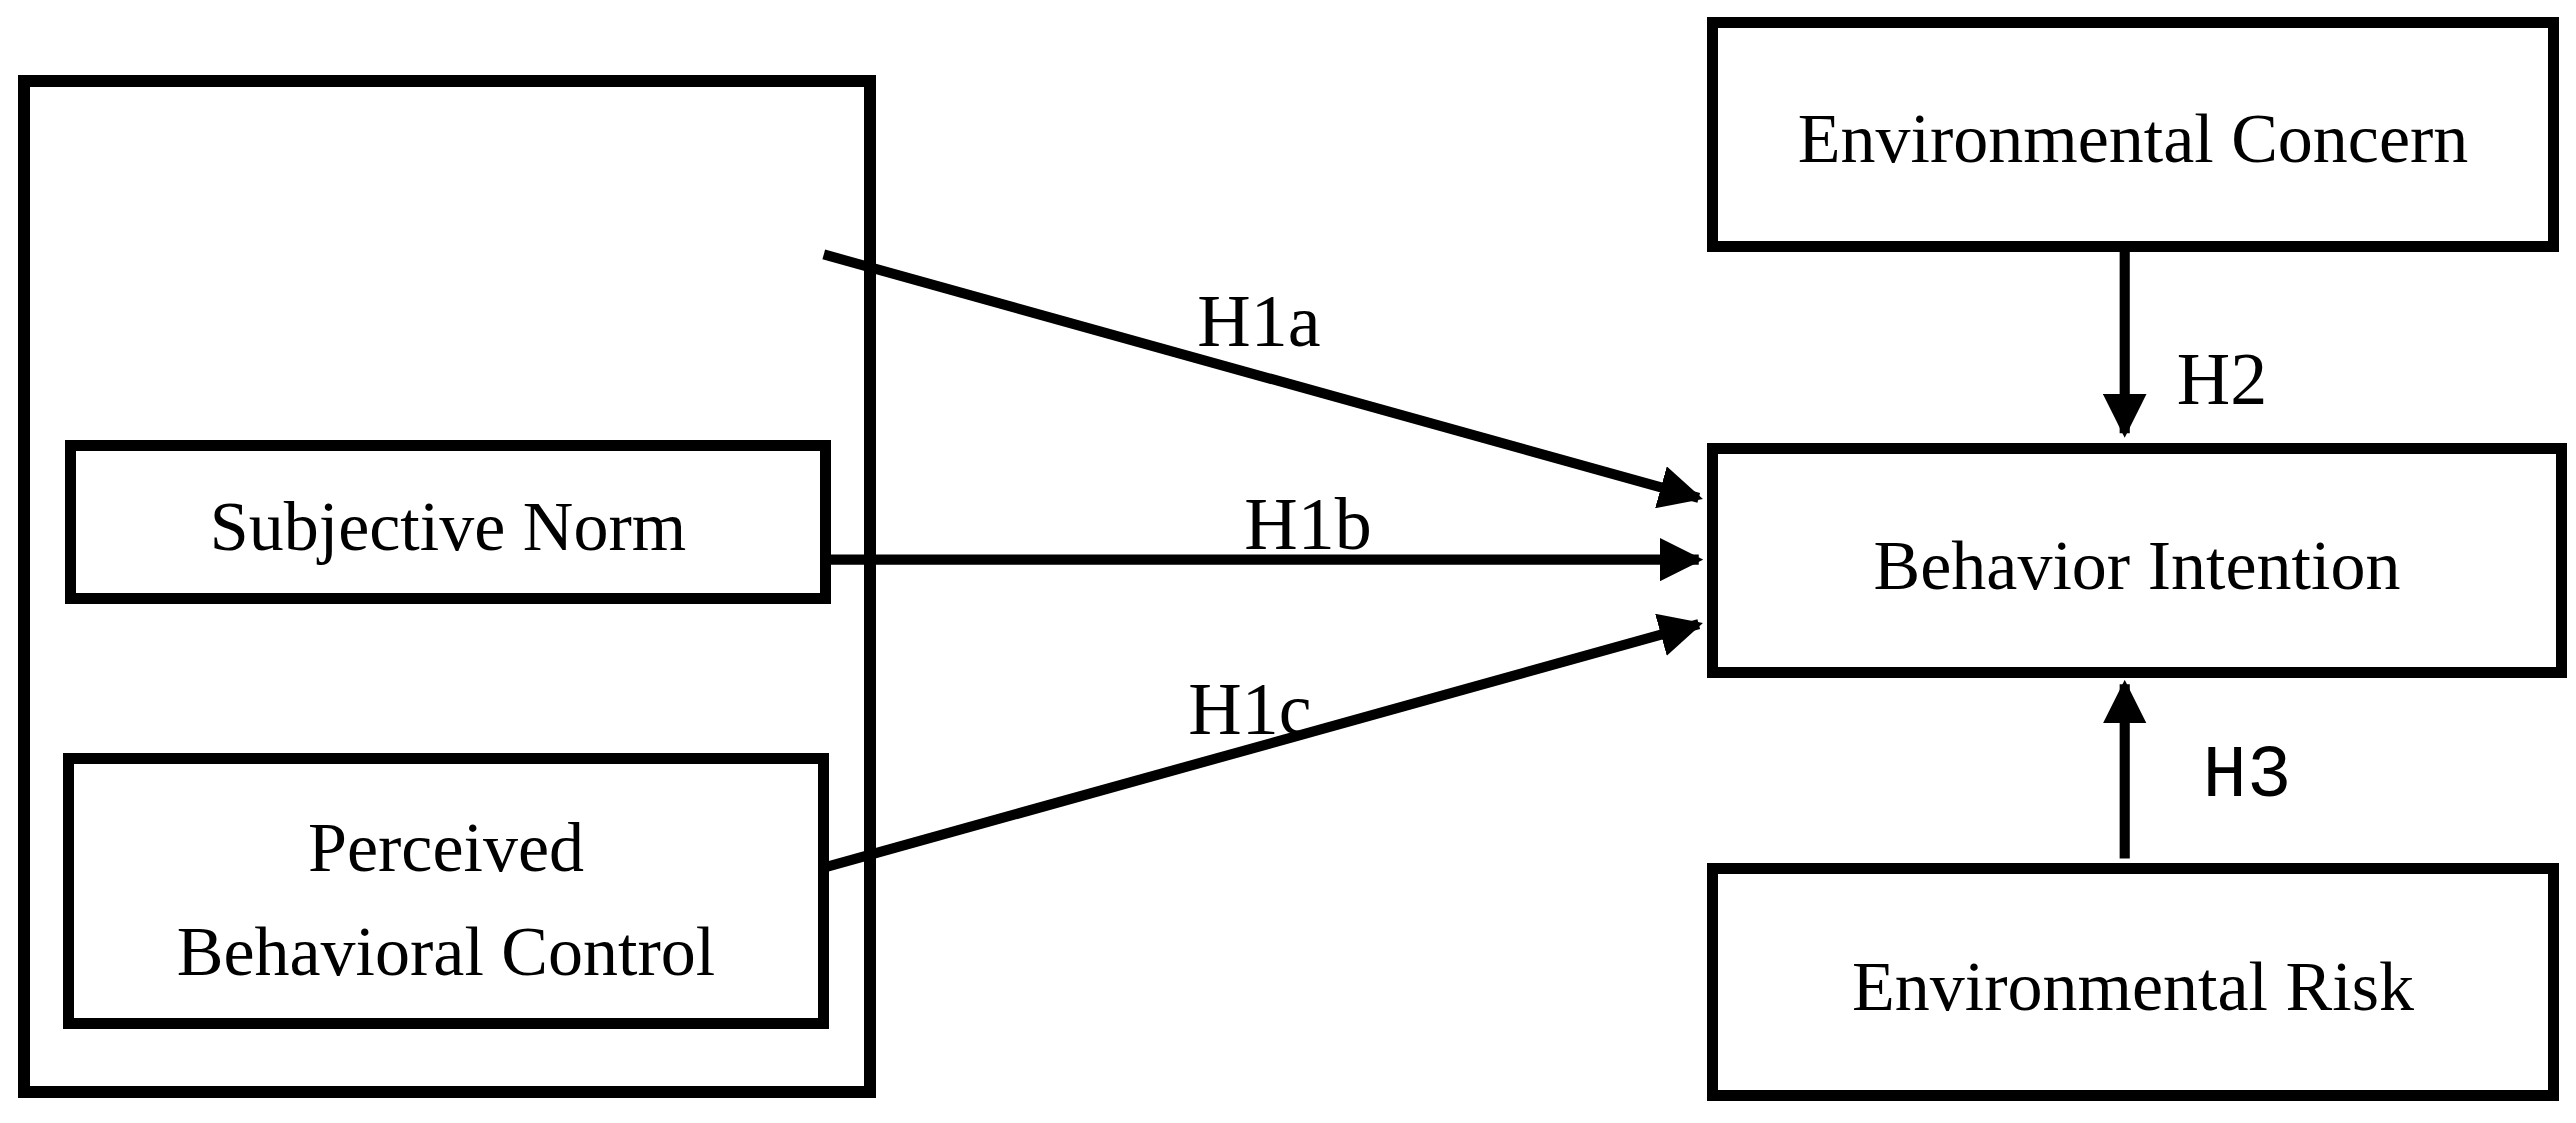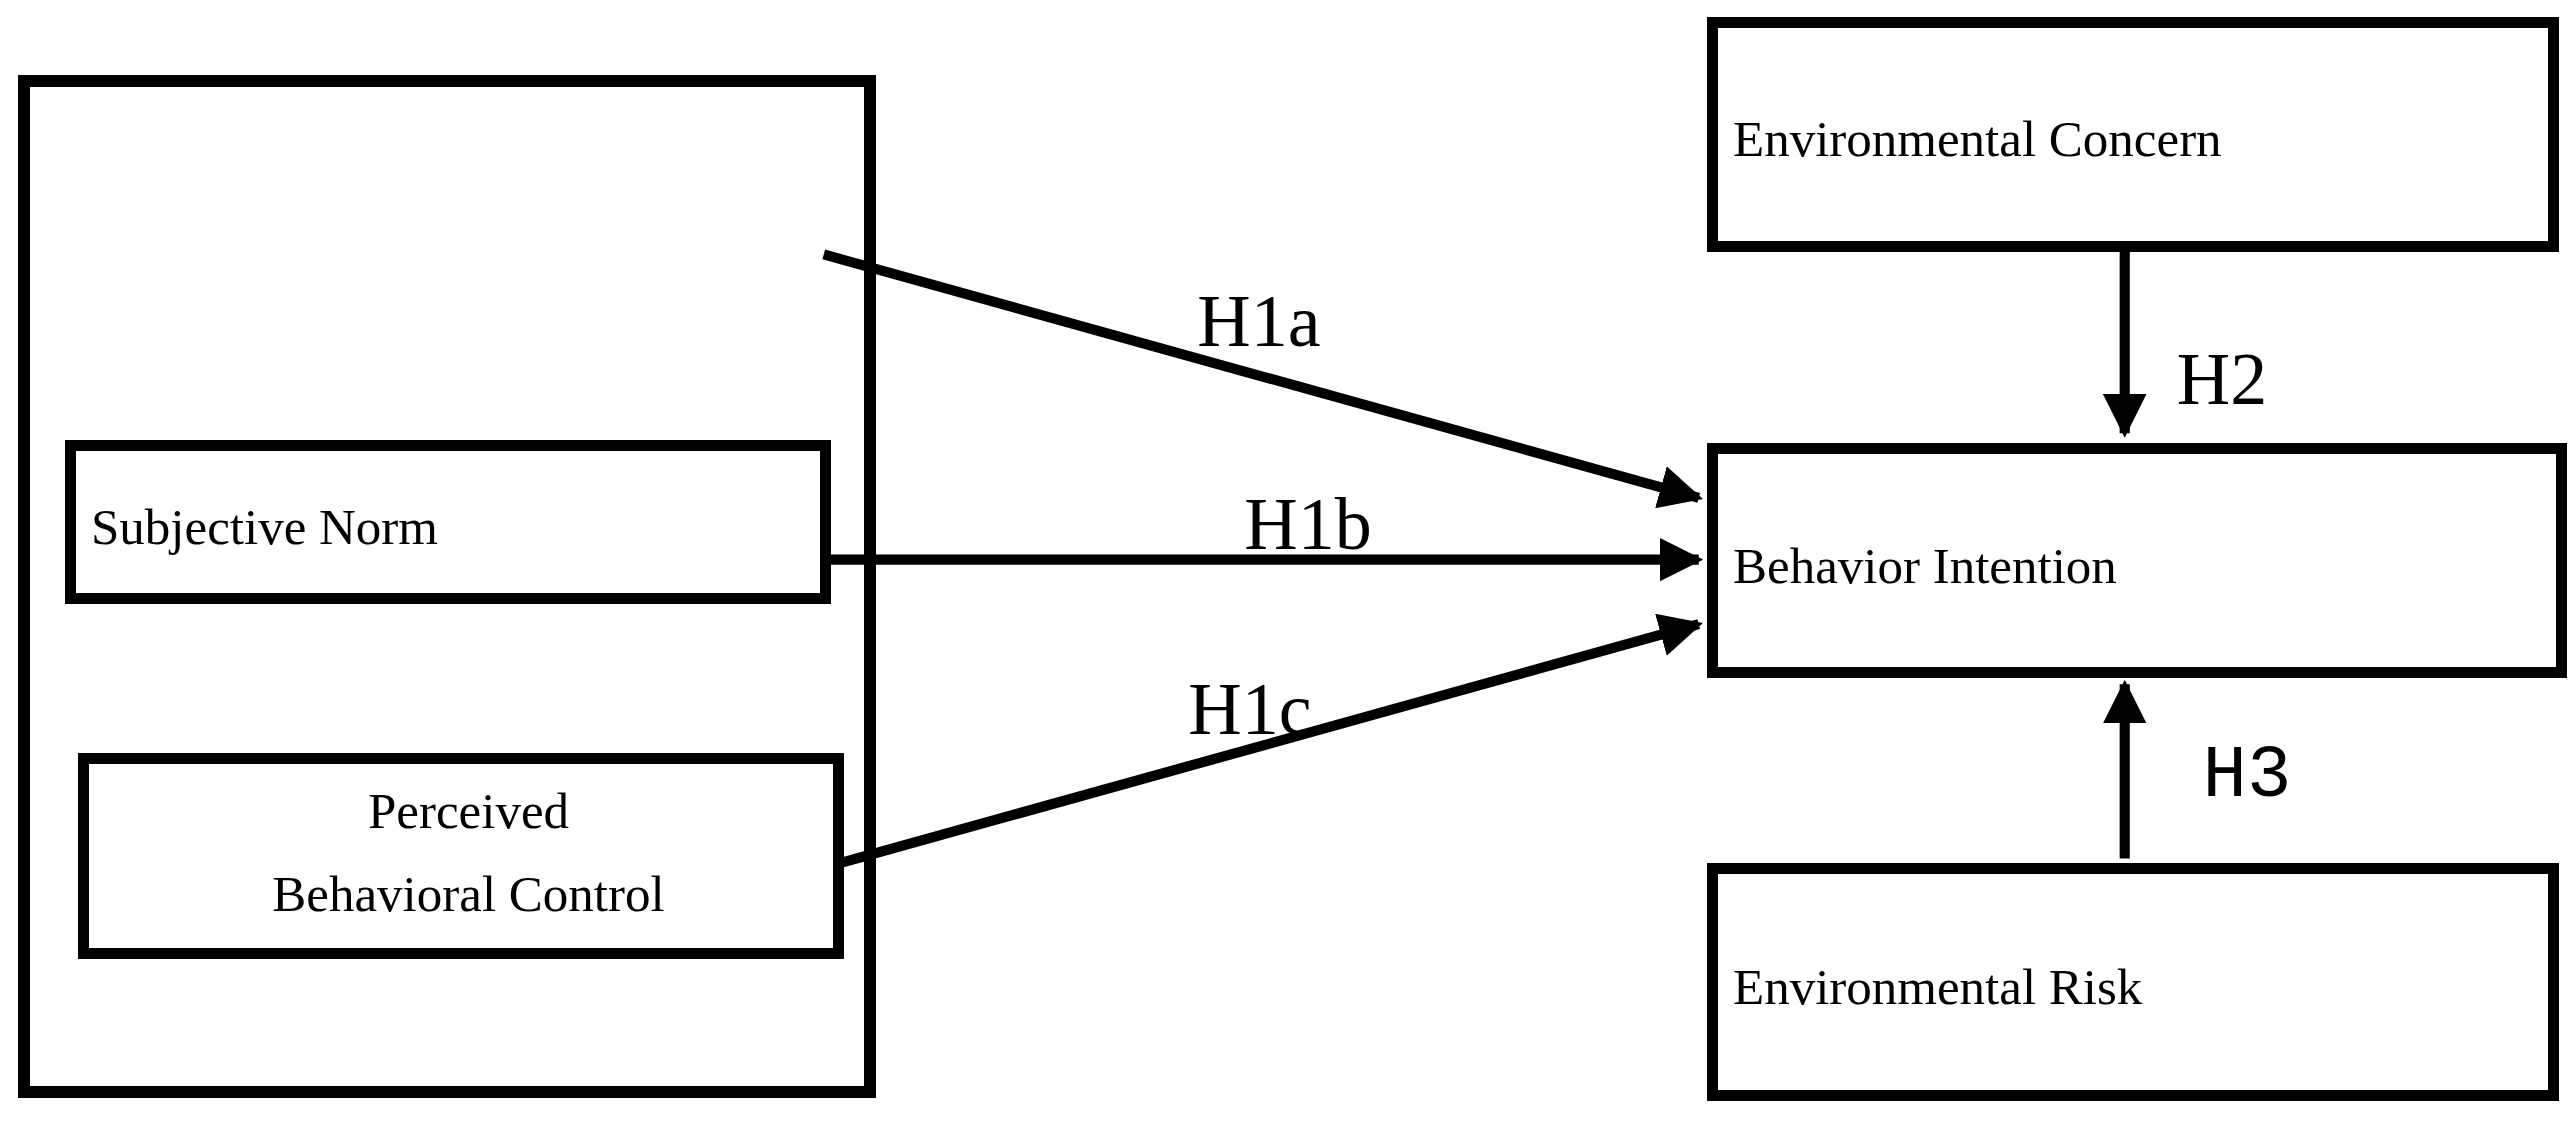--- a/index.html
+++ b/index.html
@@ -30,26 +30,25 @@
   .arrowhead-path {
     fill: var(--ink, #000000);
   }
   .node-box {
     position: absolute;
     box-sizing: border-box;
     border: 11px solid var(--ink, #000000);
     background: #ffffff;
     display: flex;
     align-items: center;
-    justify-content: flex-start;
+    justify-content: center;
     text-align: center;
-    font-size: 51px;
+    font-size: 70px;
     line-height: 1.15;
     padding-top: 11px;
-    padding-left: 15px;
   }
   .outer-frame {
     position: absolute;
     box-sizing: border-box;
     border: 12px solid var(--ink, #000000);
     background: transparent;
   }
   .two-line {
     flex-direction: column;
     gap: 44px;
@@ -84,21 +83,21 @@
     <line class="edge-line" x1="2304" y1="931" x2="2304" y2="742" marker-end="url(#arrow)"></line>
   </svg>
 
   <div class="outer-frame" style="left:18.4px; top:75px; width:858px; height:1023px;"></div>
 
 
   <div class="node-box" style="left:65px; top:440px; width:766px; height:164px;">
     <span>Subjective Norm</span>
   </div>
 
-  <div class="node-box two-line" style="left:78px; top:753px; width:766px; height:206px;gap:24px;">
+  <div class="node-box two-line" style="left:63px; top:753px; width:766px; height:276px;gap:24px;">
     <span>Perceived</span>
     <span>Behavioral Control</span>
   </div>
 
   <div class="node-box" style="left:1707px; top:16.6px; width:852px; height:235px;">
     <span>Environmental Concern</span>
   </div>
 
   <div class="node-box" style="left:1707px; top:443px; width:860px; height:235px;">
     <span>Behavior Intention</span>

